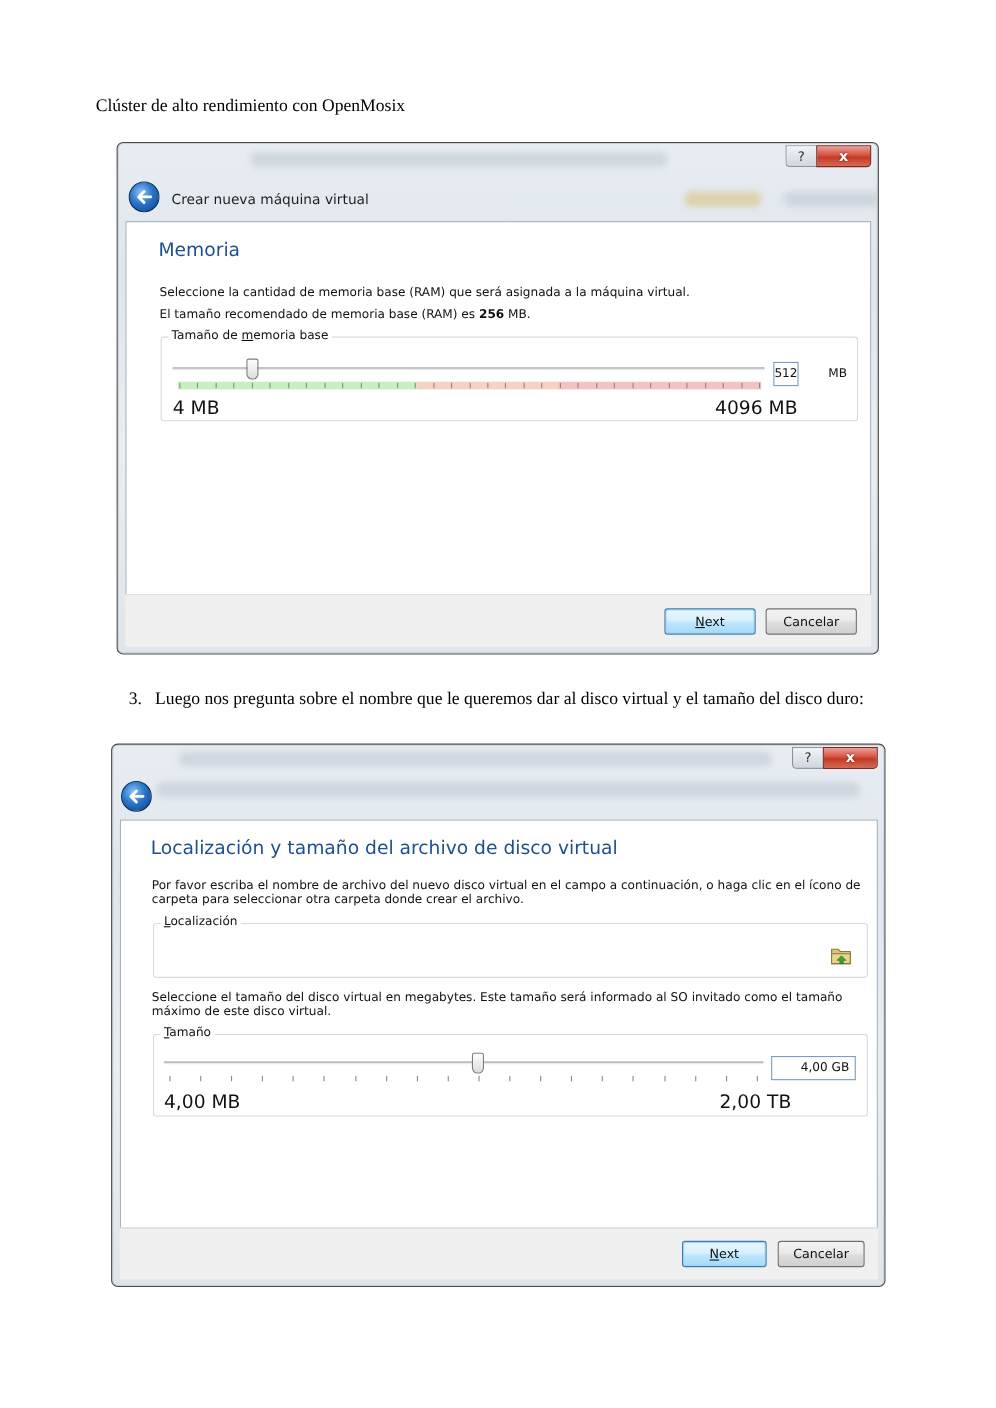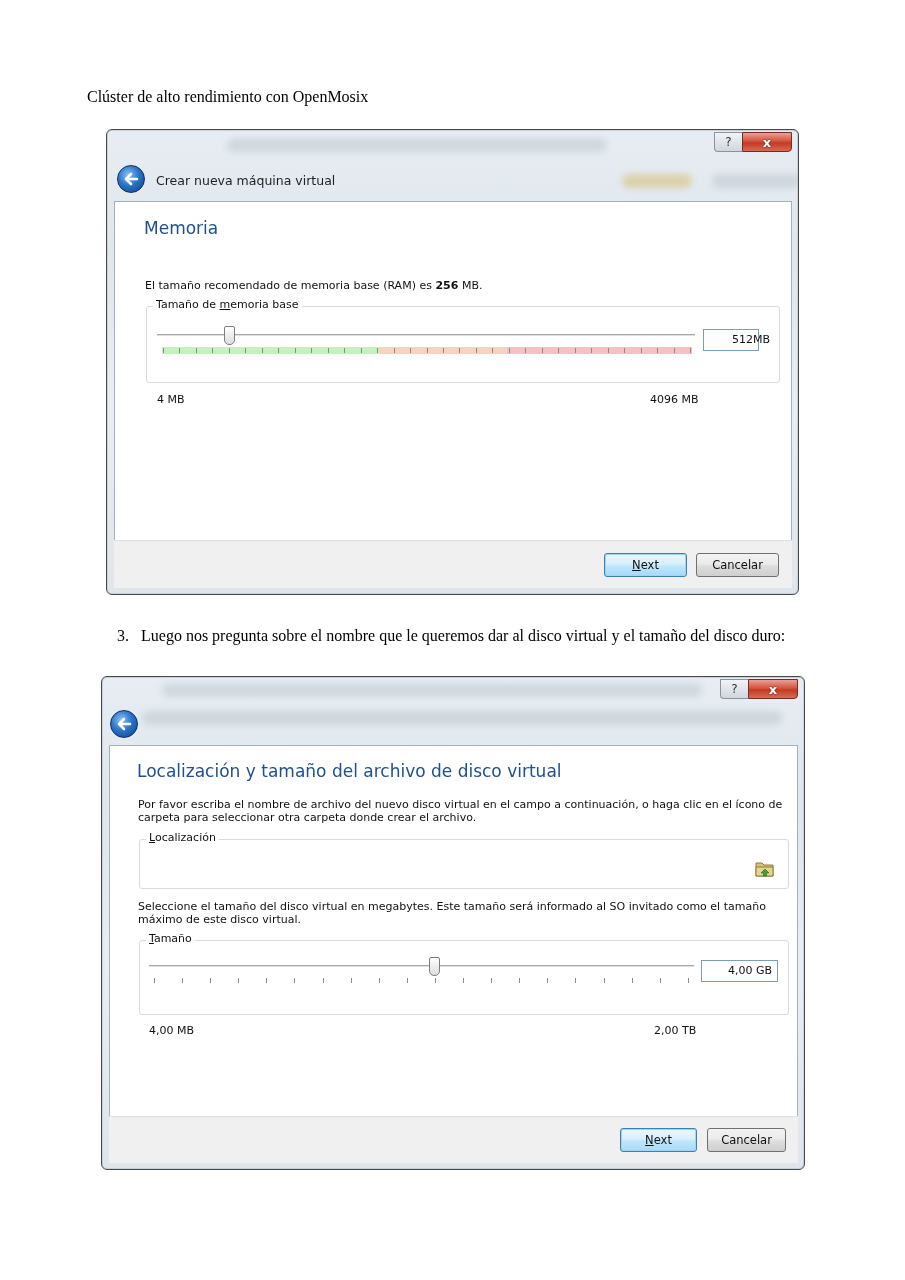--- a/index.html
+++ b/index.html
@@ -91,21 +91,21 @@
   }
   .ticks { position: absolute; display: flex; justify-content: space-between; height: 7px; }
   .tick { width: 1px; height: 5px; background: #8a8a8a; margin-top: 1px; }
   .zone { position: absolute; height: 7px; }
 
   .numbox {
     position: absolute; background: #fff; border: 1px solid #7a9cc0;
     font-size: 11px; text-align: right; padding: 3px 5px 0 0; color: #111;
   }
   .unit { position: absolute; font-size: 11px; color: #111; }
-  .sm { position: absolute; font-size: 11px; color: #111; margin-top: 32px; }
+  .sm { position: absolute; font-size: 17px; color: #111; }
 
   .textfield {
     position: absolute; background: #fff; border: 1px solid #abadb3;
     font-size: 11px; padding: 4px 5px; color: #111;
   }
   .folder-icon { position: absolute; width: 20px; height: 18px; }
 
   .btn {
     position: absolute; height: 24px; border-radius: 3px; font-size: 11.5px;
     display: flex; align-items: center; justify-content: center; color: #111;
@@ -139,20 +139,21 @@
 
   <div class="back-btn" style="left:10px;top:35px;">
     <svg viewBox="0 0 18 18">
         <path d="M15 9H5M9 4L4 9l5 5" stroke="#fff" stroke-width="2.6" fill="none" stroke-linecap="round" stroke-linejoin="round"></path>
       </svg>
   </div>
   <div class="dlg-title" style="left:49px;top:43px;">Crear nueva máquina virtual</div>
 
   <div class="content" style="left:7px;top:71px;width:678px;height:340px;">
     <div class="heading" style="left:29px;top:16px;text-align:center;">Memoria</div>
+    <div class="para" style="left:30px;top:57px;">Seleccione la cantidad de memoria base (RAM) que será asignada a la máquina virtual.</div>
     <div class="para" style="left:30px;top:77px;"><span>El tamaño recomendado de memoria base (RAM) es </span><b>256</b><span> MB.</span></div>
 
     <div class="groupbox" style="left:31px;top:104px;width:634px;height:77px;">
       <div class="grouplabel"><span>Tamaño de </span><span class="u">m</span><span>emoria base</span></div>
 
       <div class="track" style="left:10px;top:27px;width:538px;"></div>
       <div class="thumb" style="left:77px;top:19px;"></div>
 
       <div class="zone" style="left: 15px; top: 40px; width: 217px; background: rgb(198, 240, 192);"></div>
       <div class="zone" style="left: 232px; top: 40px; width: 128px; background: rgb(246, 210, 194);"></div>
@@ -186,21 +187,21 @@
           <i class="tick"></i>
           <i class="tick"></i>
           <i class="tick"></i>
           <i class="tick"></i>
           <i class="tick"></i>
           <i class="tick"></i>
           <i class="tick"></i>
           <i class="tick"></i>
       </div>
 
-      <div class="numbox" style="left:556px;top:22px;width:56px;height:22px;">512</div>
+      <div class="numbox" style="left:556px;top:22px;width:23px;height:22px;">512</div>
       <div class="unit" style="left:606px;top:26px;">MB</div>
 
       <div class="sm" style="left:10px;top:54px;">4 MB</div>
       <div class="sm" style="left:503px;top:54px;">4096 MB</div>
     </div>
   </div>
 
   <div class="footer" style="left:7px;top:410px;width:678px;height:48px;">
     <div class="btn primary" style="left:490px;top:12px;width:83px;">
         <span class="u">N</span>

